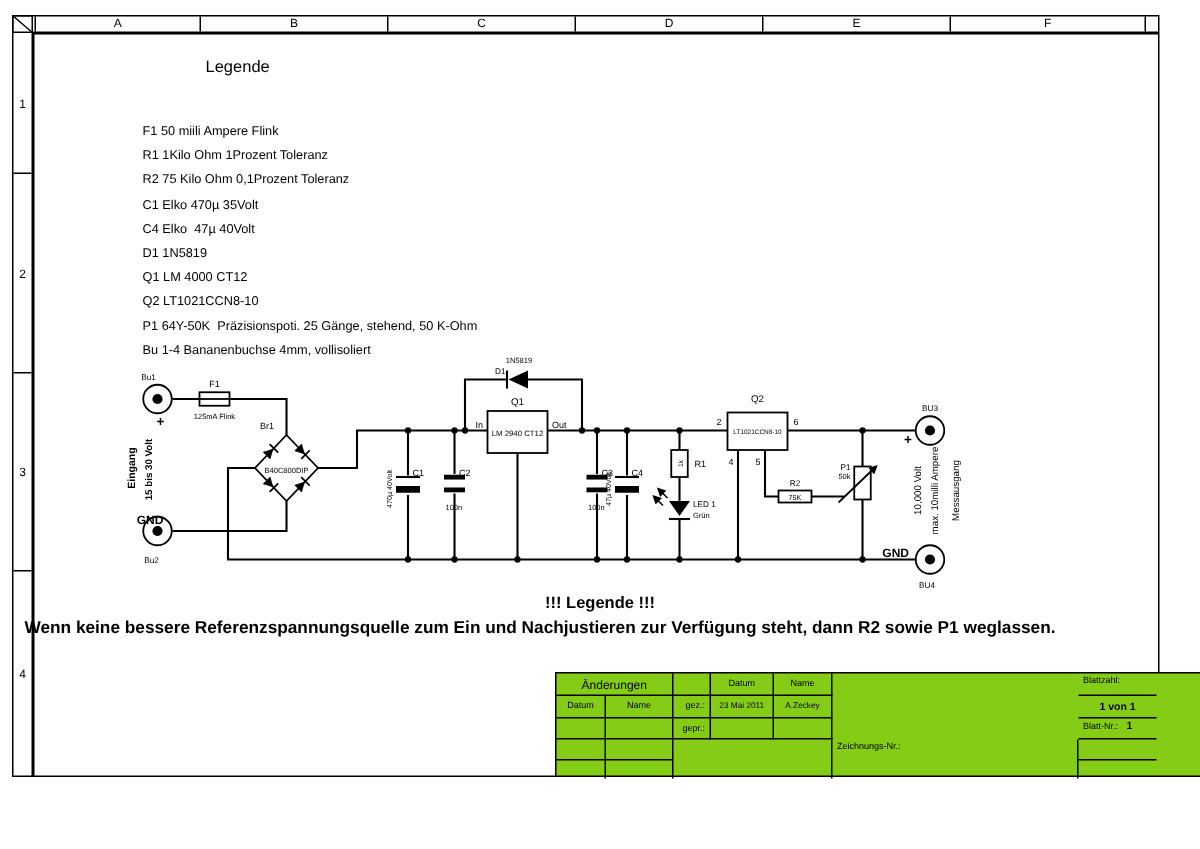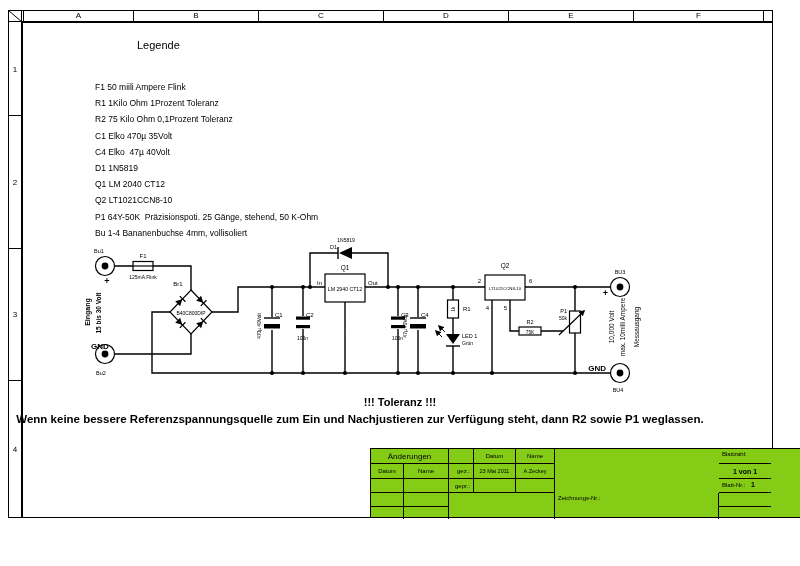--- a/index.html
+++ b/index.html
@@ -77,27 +77,27 @@
   <div class="frame"></div>
 
   <div class="legend-title">Legende</div>
   <div class="legend-items">
     <div>F1 50 miili Ampere Flink</div>
     <div>R1 1Kilo Ohm 1Prozent Toleranz</div>
     <div>R2 75 Kilo Ohm 0,1Prozent Toleranz</div>
     <div>C1 Elko 470µ 35Volt</div>
     <div>C4 Elko  47µ 40Volt</div>
     <div>D1 1N5819</div>
-    <div>Q1 LM 2040 CT12</div>
+    <div>Q1 LM 4000 CT12</div>
     <div>Q2 LT1021CCN8-10</div>
     <div>P1 64Y-50K  Präzisionspoti. 25 Gänge, stehend, 50 K-Ohm</div>
     <div>Bu 1-4 Bananenbuchse 4mm, vollisoliert</div>
   </div>
 
-  <div class="notice-title">!!! Toleranz !!!</div>
+  <div class="notice-title">!!! Legende !!!</div>
   <div class="notice-text">Wenn keine bessere Referenzspannungsquelle zum Ein und Nachjustieren zur Verfügung steht, dann R2 sowie P1 weglassen.</div>
 
   <svg class="schem" viewBox="0 0 800 566">
     <defs>
       <marker id="arr" markerWidth="6" markerHeight="6" refX="4.5" refY="3" orient="auto" markerUnits="userSpaceOnUse">
         <path d="M0,0 L6,3 L0,6 Z" fill="#000"></path>
       </marker>
     </defs>
 
     <line x1="8.5" y1="10.5" x2="22" y2="22" stroke="#000" stroke-width="1"></line>

